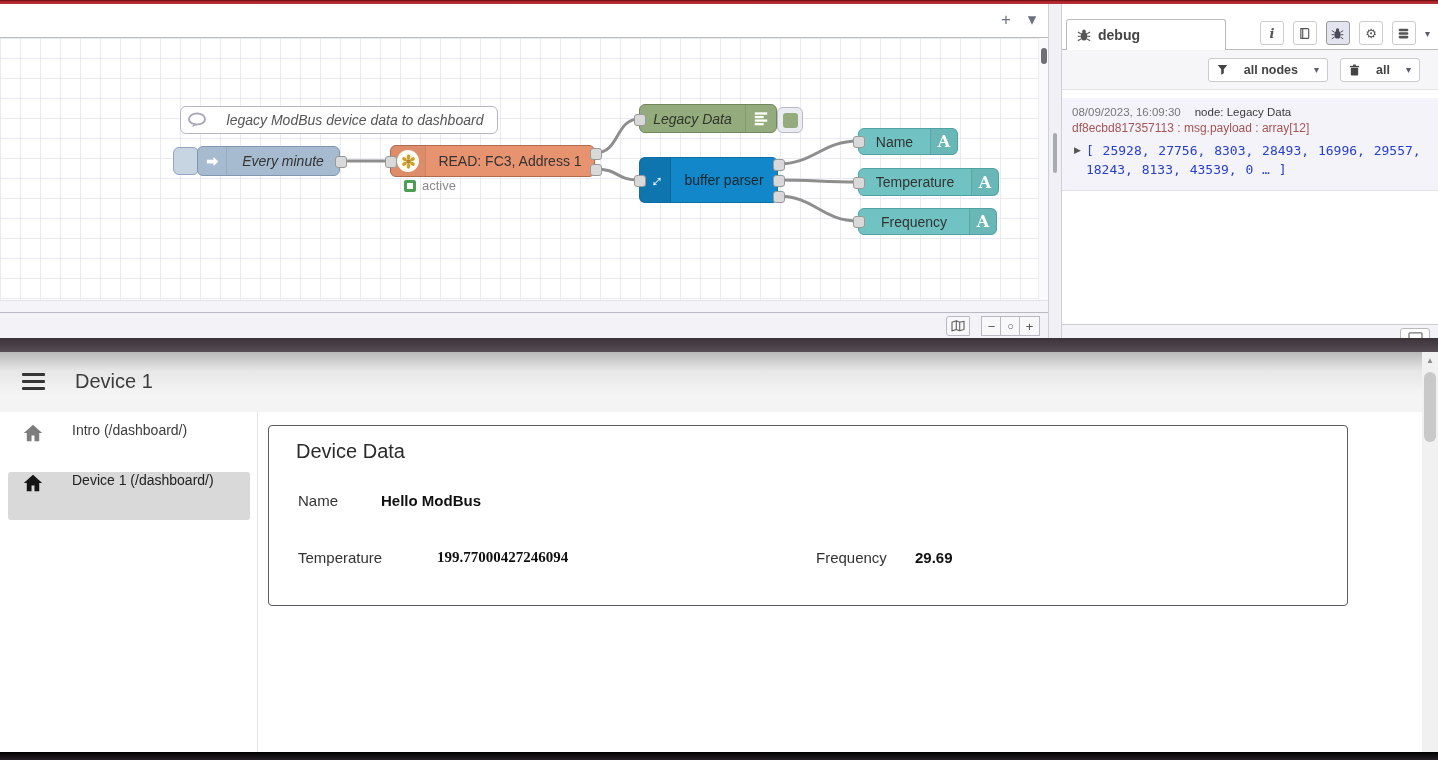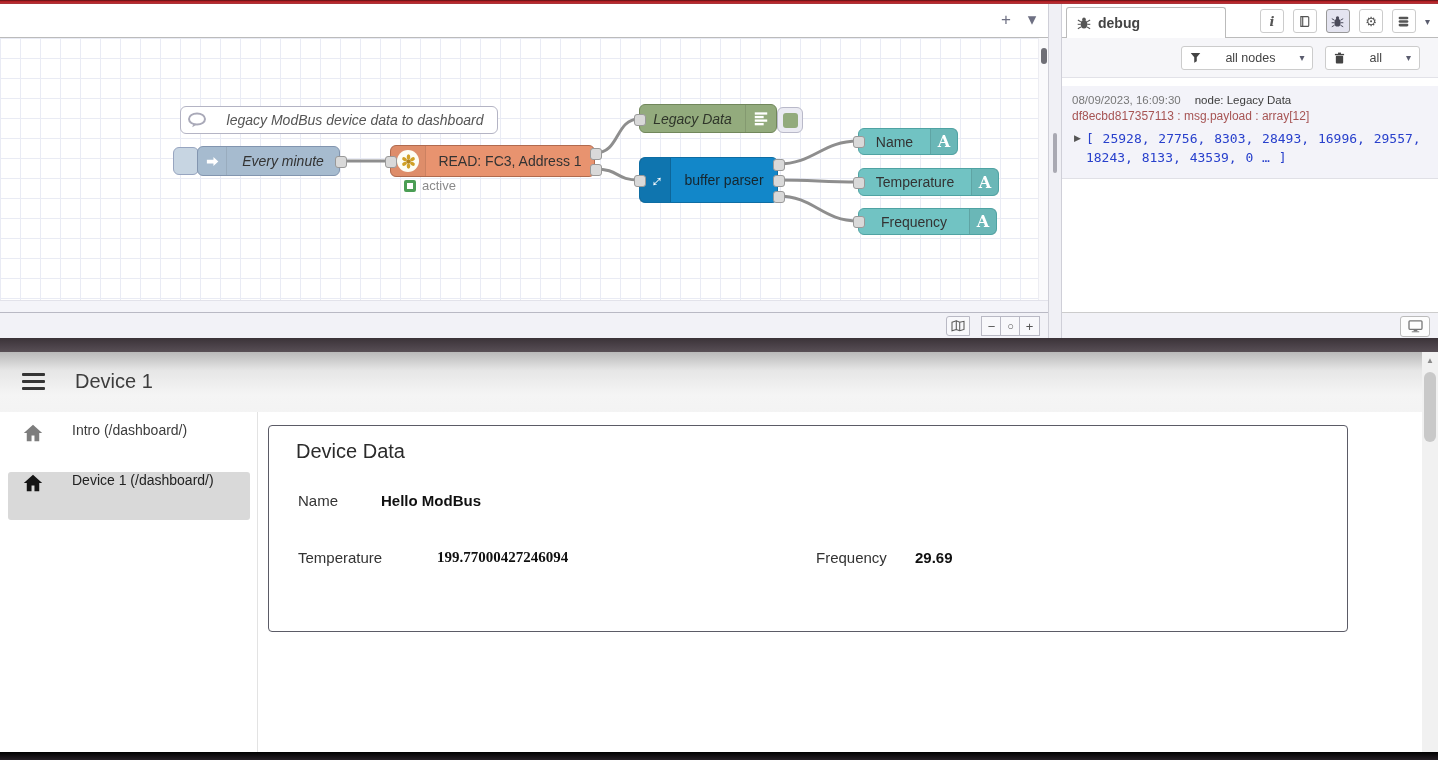--- a/index.html
+++ b/index.html
@@ -82,38 +82,38 @@
   #btn-zoom-out{right:46px;width:19px;}
   #btn-zoom-reset{right:27px;width:19px;font-size:11px;}
   #btn-zoom-in{right:8px;width:19px;}
 
   
   #splitter{left:1048px;top:0;width:14px;height:334px;background:#f0f0f5;
     border-left:1px solid #cfcfd8;border-right:1px solid #cfcfd8;box-sizing:border-box;cursor:col-resize;}
   #splitter .handle{position:absolute;left:4px;top:129px;width:4px;height:40px;background:#a9a9b2;border-radius:2px;}
 
   
-  #sb{left:1062px;top:0;width:376px;height:242px;background:#fff;}
+  #sb{left:1062px;top:12px;width:376px;height:242px;background:#fff;}
   #sb-tabs{left:0;top:0;width:376px;height:34px;background:#fff;border-bottom:1px solid #bbb;box-sizing:border-box;}
   #debug-tab{position:absolute;left:4px;top:3px;width:160px;height:31px;background:#fff;
     border:1px solid #bbb;border-bottom:none;border-radius:3px 3px 0 0;display:flex;align-items:center;gap:7px;
     padding-left:10px;box-sizing:border-box;cursor:pointer;}
   #debug-tab .t-lbl{font-size:14px;font-weight:bold;color:#444;}
   #sb-hdr-btns{position:absolute;right:8px;top:5px;display:flex;gap:9px;align-items:center;}
   .sq-btn{width:24px;height:24px;background:#fff;border:1px solid #ccc;border-radius:3px;
     display:flex;align-items:center;justify-content:center;box-sizing:border-box;cursor:pointer;
     font-size:13px;color:#555;}
   .sq-btn.active{background:#e4e4f0;border-color:#999;}
   .sq-btn .serif-i{font-family:"DejaVu Serif","Liberation Serif",serif;font-weight:bold;font-style:italic;}
   .chev{font-size:10px;color:#5a5c6e;cursor:pointer;}
 
   #sb-filter{left:0;top:34px;width:376px;height:40px;background:#f6f6f9;border-bottom:1px solid #e2e2e8;
     box-sizing:border-box;display:flex;align-items:center;justify-content:flex-end;gap:12px;padding-right:18px;}
   .pill-btn{height:24px;background:#fff;border:1px solid #ccc;border-radius:3px;display:flex;align-items:center;
-    gap:24px;padding:0 8px;font-size:12.5px;color:#444;cursor:pointer;box-sizing:border-box;}
+    gap:16px;padding:0 8px;font-size:12.5px;color:#444;cursor:pointer;box-sizing:border-box;font-weight:bold;}
 
   #sb-msgs{left:0;top:74px;width:376px;height:234px;background:#fff;overflow:hidden;}
   #msg{margin-top:8px;background:#f3f3f9;border-bottom:1px solid #e0e0e6;padding:8px 10px 10px 10px;box-sizing:border-box;}
   #msg .meta{display:flex;gap:14px;font-size:11.5px;}
   #msg .ts{color:#777;}
   #msg .src{color:#3c3c3c;}
   #msg .path{margin-top:3px;font-size:12px;color:#a65454;}
   #msg .payload-row{margin-top:7px;display:flex;}
   #msg .tri{font-size:9px;color:#555;margin:3px 5px 0 2px;}
   #msg .payload{font-family:"DejaVu Sans Mono","Liberation Mono",monospace;font-size:13px;color:#2840cc;
@@ -141,21 +141,21 @@
   #dash-nav{left:0;top:0;width:258px;height:340px;background:#fff;border-right:1px solid #e3e3e3;box-sizing:border-box;}
   .nav-item{position:absolute;left:8px;width:242px;height:48px;border-radius:3px;display:flex;align-items:flex-start;
     cursor:pointer;}
   .nav-item .home{margin-left:14px;width:22px;height:22px;}
   .nav-item .n-lbl{margin-left:28px;font-size:14px;color:#3c3c3c;}
   #nav-intro{top:10px;}
   #nav-device{top:60px;background:#d9d9d9;}
   #nav-device .n-lbl{color:#222;}
 
   #dash-content{left:258px;top:0;width:1164px;height:340px;background:#fff;}
-  #card{position:absolute;left:10px;top:13px;width:1080px;height:207px;background:#fff;
+  #card{position:absolute;left:10px;top:13px;width:1080px;height:181px;background:#fff;
     border:1px solid #5b5b66;border-radius:4px;box-sizing:border-box;}
   #card-title{position:absolute;left:27px;top:14px;font-size:20px;color:#2b2b2b;}
   .fld-lbl{position:absolute;font-size:15px;color:#333;}
   .fld-val{position:absolute;font-size:15px;font-weight:bold;color:#101010;margin-left:32px;}
   #f-name-l{left:29px;top:66px;} #f-name-v{left:80px;top:66px;}
   #f-temp-l{left:29px;top:123px;} #f-temp-v{left:136px;top:123px;font-family:Liberation Serif, serif;}
   #f-freq-l{left:547px;top:123px;} #f-freq-v{left:614px;top:123px;}
 
   #dash-scroll{left:1422px;top:0;width:16px;height:400px;background:#f1f1f1;}
   #dash-scroll .arrow{position:absolute;left:0;top:0;width:16px;height:17px;display:flex;align-items:center;

